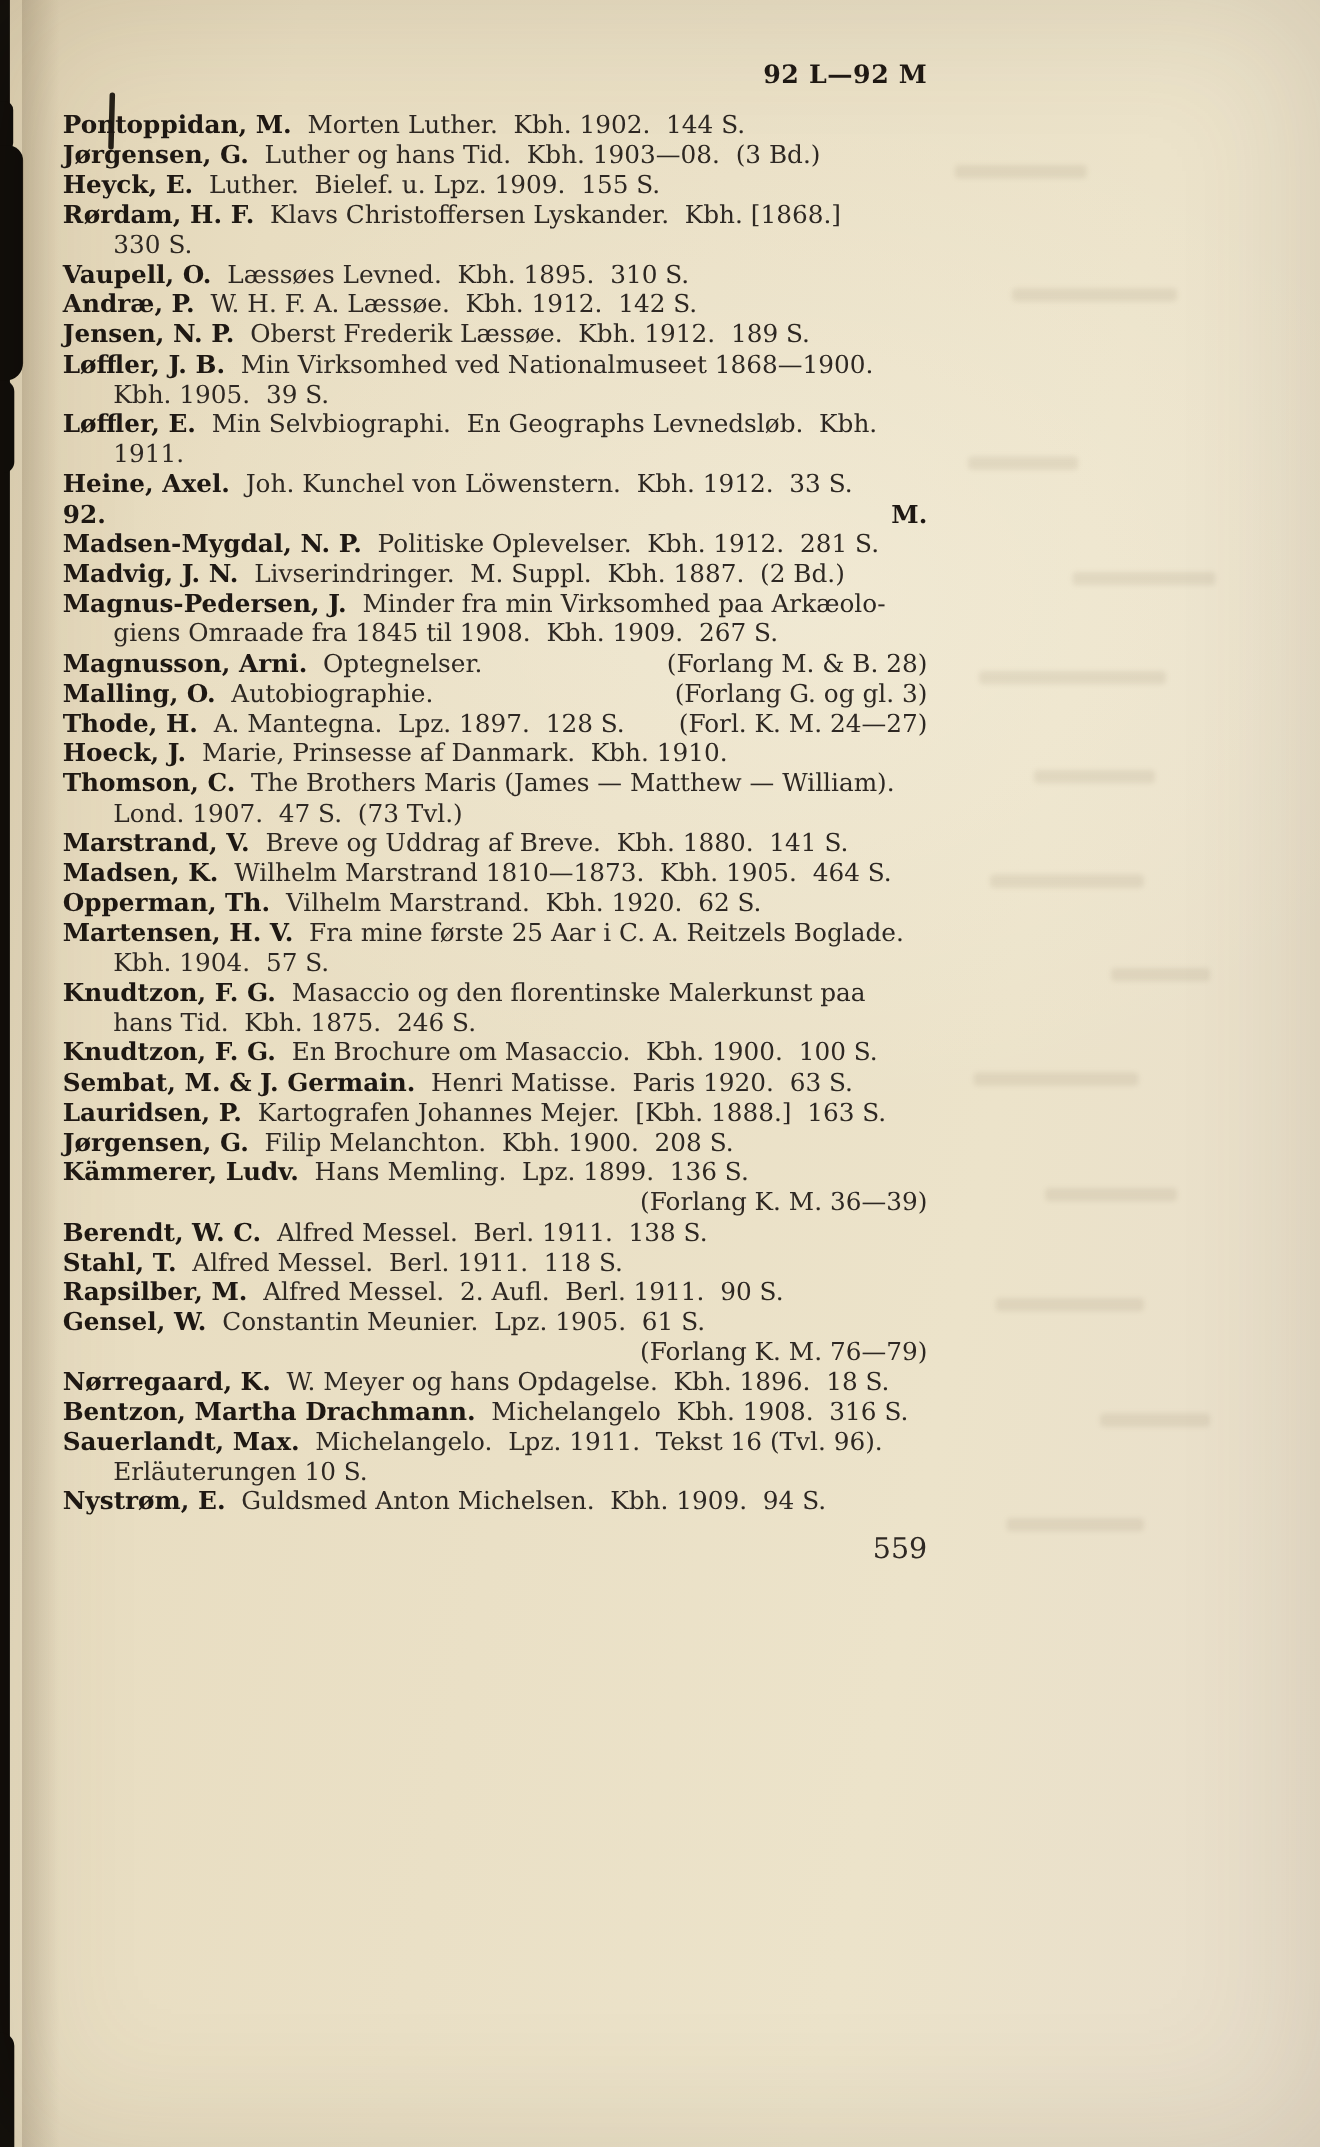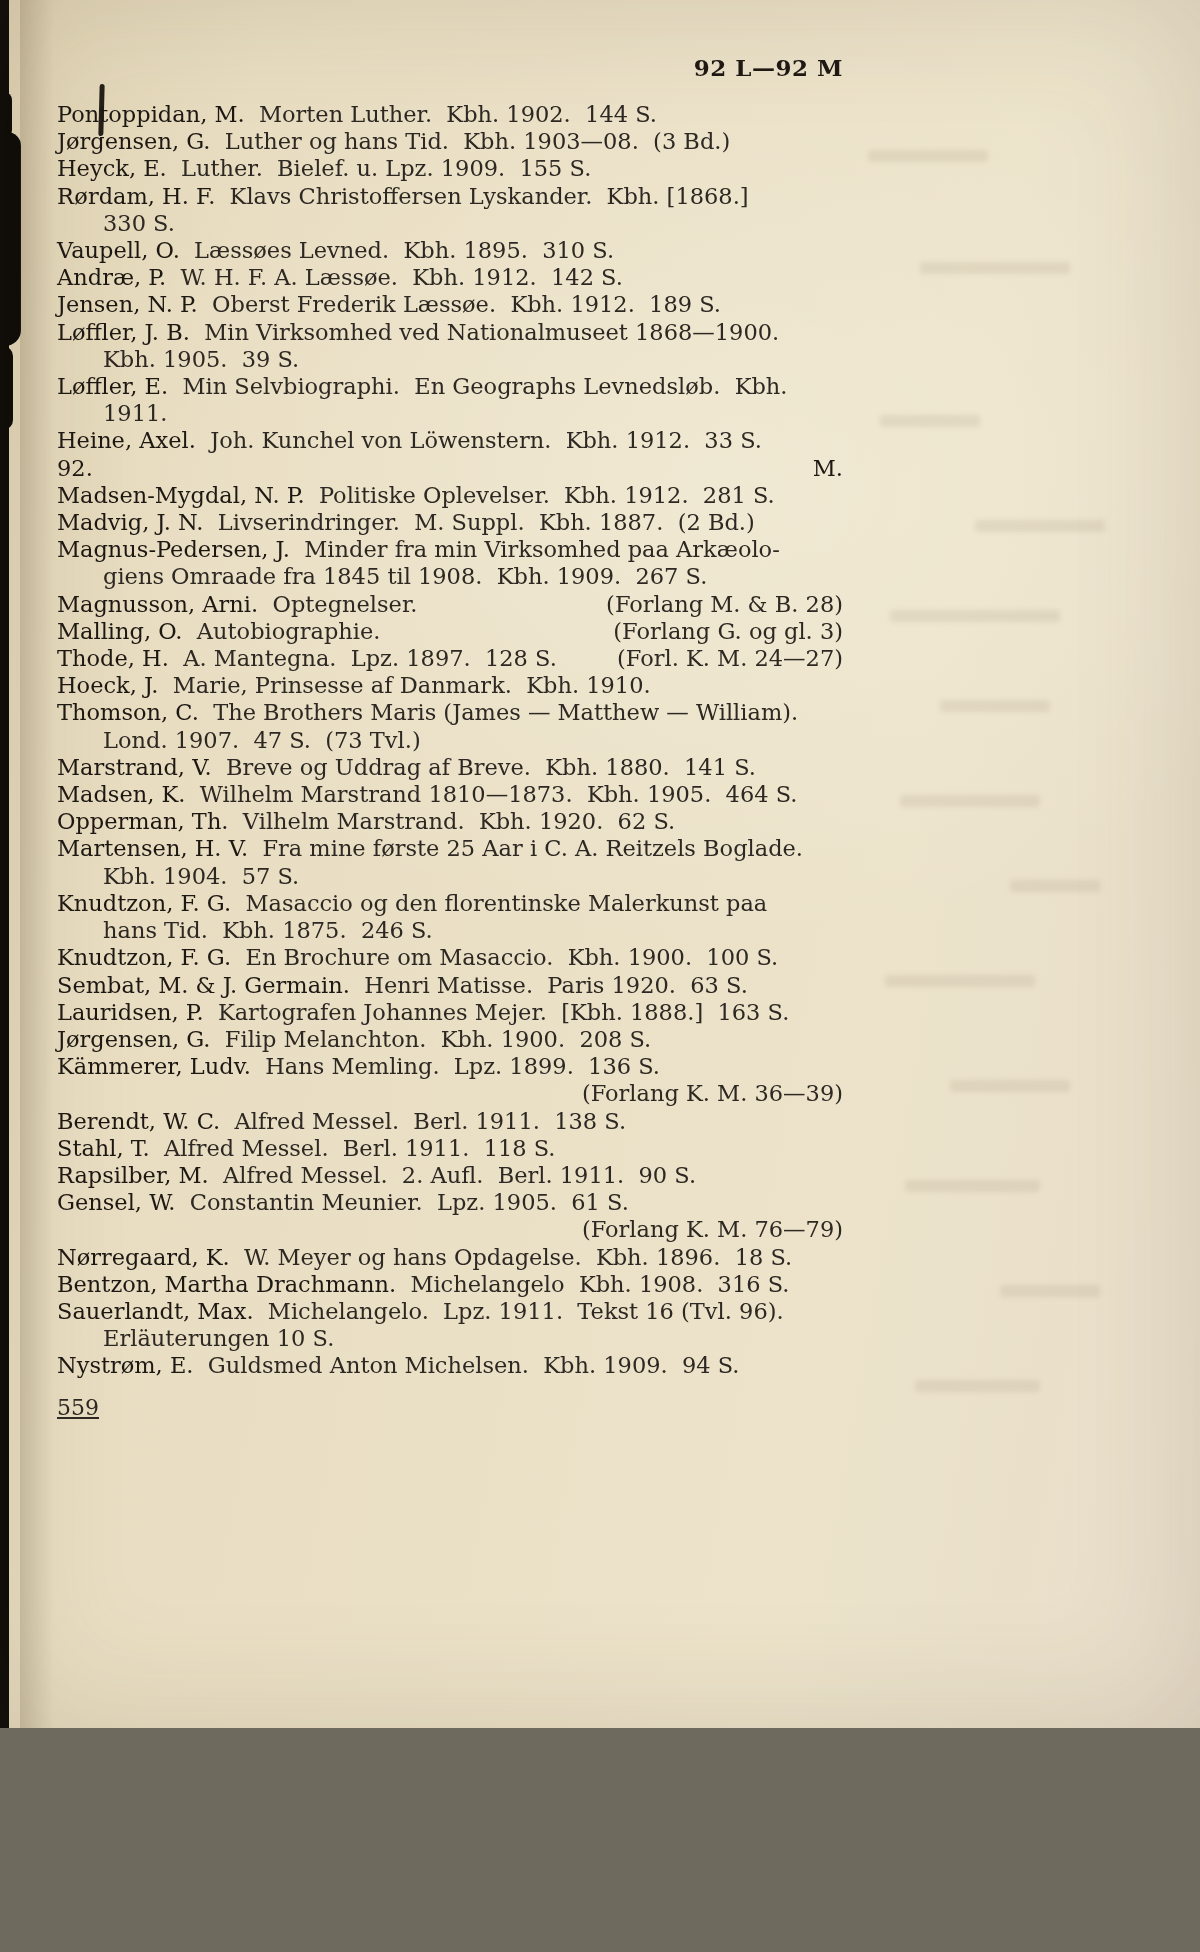--- a/index.html
+++ b/index.html
@@ -5,21 +5,21 @@
   :root {
     --paper: #eae0c6;
     --ink: #2e2823;
     --ink-bold: #1e1813;
     --edge: #0b0907;
   }
   html, body { margin: 0; padding: 0; background: #6f6a5e; }
   .page {
     position: relative;
     width: 1200px;
-    height: 1728px;
+    height: 1952px;
     overflow: hidden;
     background:
       radial-gradient(ellipse 900px 650px at 60% 28%, rgba(255,252,240,0.28), rgba(255,252,240,0) 72%),
       linear-gradient(100deg, #e0d3b4 0%, #e8ddc1 18%, var(--paper) 45%, #ece3ca 70%, #e8decb 100%);
     font-family: "DejaVu Serif", "Liberation Serif", serif;
     color: var(--ink);
   }
   .page::after {
     content: "";
     position: absolute; inset: 0;
@@ -52,25 +52,25 @@
   .header-line {
     display: flex; justify-content: flex-end;
     font-weight: bold; font-size: 23px; line-height: 27px;
     color: var(--ink-bold); letter-spacing: 0.5px;
     margin-bottom: 20px;
   }
   .rows { font-size: 22.5px; line-height: 27.2px; }
   .line { display: flex; justify-content: space-between; }
   .line span, .line b { white-space: pre; }
   .line.indent { padding-left: 46px; align-items: center; }
-  .line b, .right.b { font-weight: normal; color: var(--ink-bold); text-align: right; }
+  .line b, .right.b { font-weight: bold; color: var(--ink-bold); text-align: right; }
   .right { white-space: pre; }
   .footer {
-    margin-top: 15px; text-align: left;
-    font-size: 22px; line-height: 26px; color: var(--ink); text-decoration: underline;
+    margin-top: 15px; text-align: right;
+    font-size: 26px; line-height: 26px; color: var(--ink);
   }
 </style>
 </head>
 <body>
 
 <div class="page">
 
   <div class="edge-band"></div>
   <div class="edge-blob b1"></div>
   <div class="edge-blob b2"></div>

